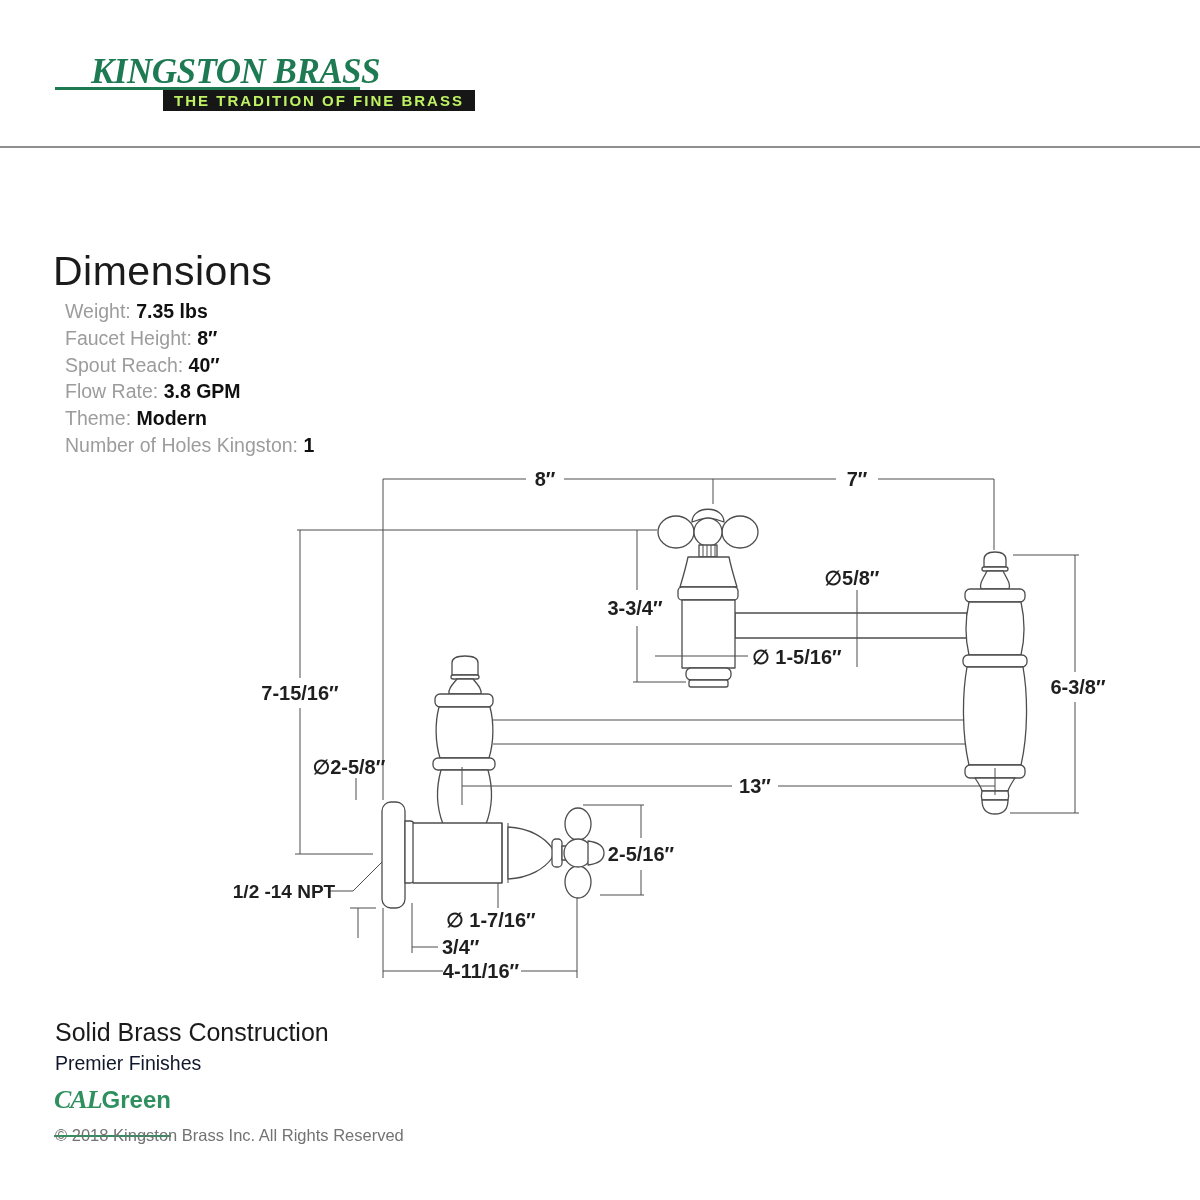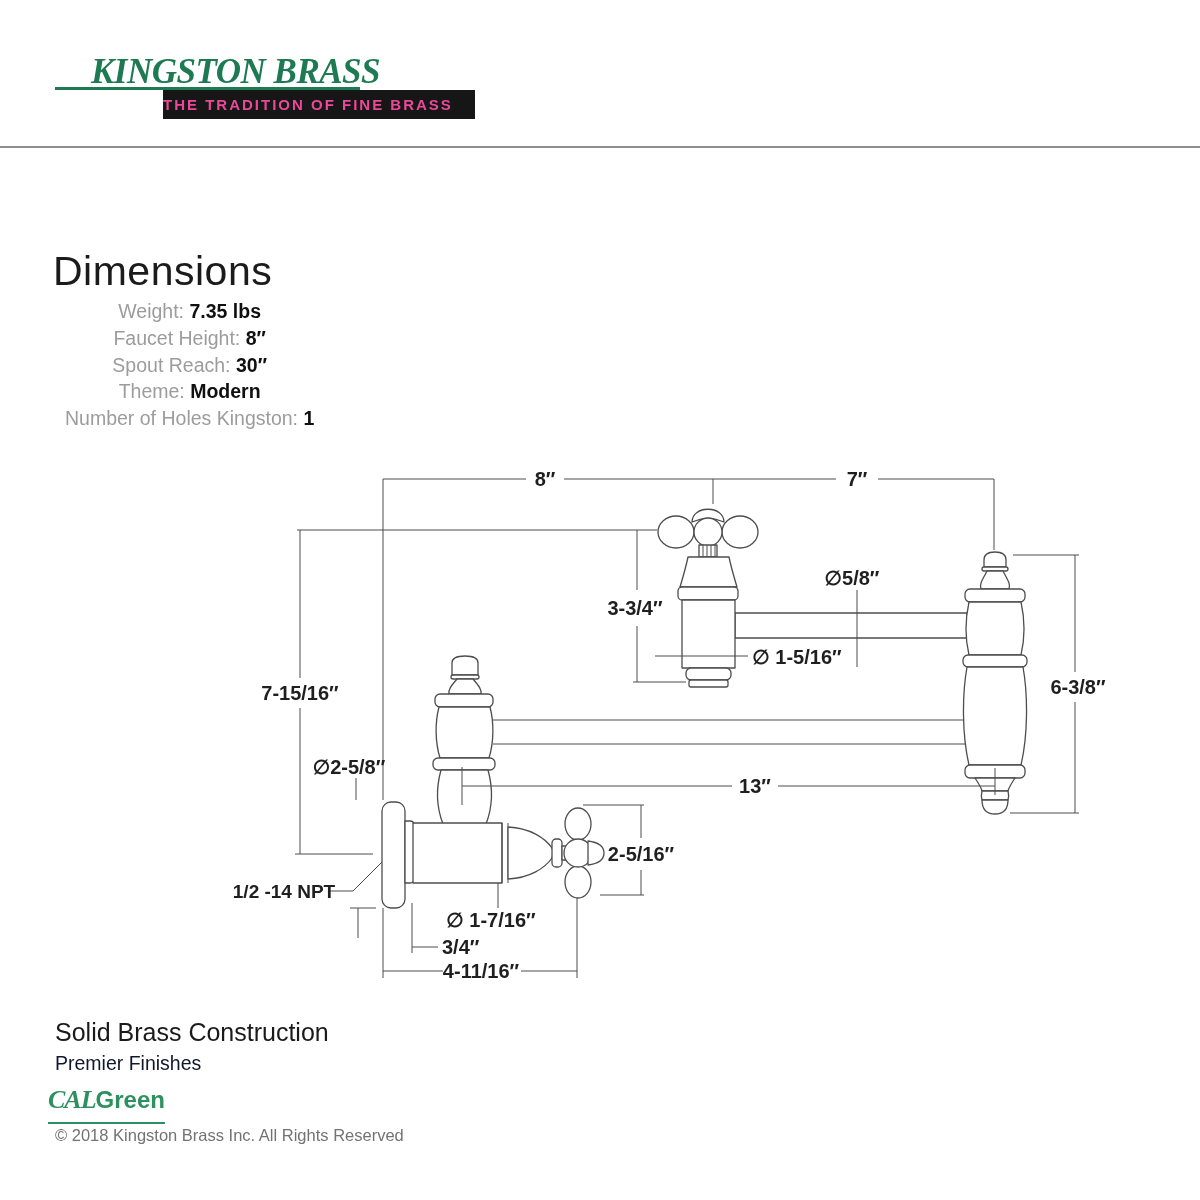--- a/index.html
+++ b/index.html
@@ -21,53 +21,53 @@
     font-family:"Liberation Serif", serif;
     font-style:italic;font-weight:700;
     font-size:35px;letter-spacing:-0.5px;
     color:var(--brand-green);white-space:nowrap;margin-left:36px;
   }
   .brand-underline{
     position:absolute;left:55px;top:87px;width:305px;height:3px;
     background:var(--brand-green);
   }
   .brand-bar{
-    position:absolute;left:163px;top:90px;width:312px;height:29px;
-    background:#161616;color:#ec4899;
-    display:flex;align-items:center;justify-content:flex-start;
+    position:absolute;left:163px;top:90px;width:312px;height:21px;
+    background:#161616;color:#bef264;
+    display:flex;align-items:center;justify-content:center;
     font-size:15px;font-weight:700;letter-spacing:2px;white-space:nowrap;
   }
   .top-divider{
     position:absolute;left:0;top:146px;width:1200px;height:2px;background:#8f8f8f;
   }
   
   .specs-title{
     position:absolute;left:53px;top:248px;
     font-size:41px;font-weight:400;color:#1b1b1b;letter-spacing:0.5px;
   }
   .specs-list{
     position:absolute;left:65px;top:298px;
-    font-size:19.5px;line-height:26.8px;white-space:nowrap;text-align:center;
+    font-size:19.5px;line-height:26.8px;white-space:nowrap;
   }
   .spec-label{color:var(--label-gray);font-weight:400;}
   .spec-value{color:#101010;font-weight:700;}
   
   .drawing{position:absolute;left:230px;top:450px;width:890px;height:560px;}
   .outline{fill:#fff;stroke:var(--line);stroke-width:1.3;stroke-linejoin:round;}
   .dim{stroke:var(--line);stroke-width:1;fill:none;}
   .hatch{stroke:var(--line);stroke-width:1;fill:none;}
   .dimtext{
     font-family:"Liberation Sans", sans-serif;
     font-size:20px;font-weight:700;fill:var(--dim-text);
   }
   
   .footer-line1{position:absolute;left:55px;top:1018px;font-size:25px;color:#1a1a1a;}
   .footer-line2{position:absolute;left:55px;top:1052px;font-size:19.5px;color:#0f172a;}
-  .calgreen{position:absolute;left:48px;top:1085px;white-space:nowrap;
-    border-bottom:2.5px solid var(--cal-green);padding-bottom:7px;}
+  .calgreen{position:absolute;left:54px;top:1085px;white-space:nowrap;
+    border-bottom:2.5px solid var(--cal-green);padding-bottom:20px;}
   .calgreen .cal{
     font-family:"Liberation Serif", serif;font-style:italic;font-weight:700;
     font-size:26px;color:var(--cal-green);letter-spacing:-1px;
   }
   .calgreen .green{
     font-size:24px;font-weight:700;color:var(--cal-green);
   }
   .copyright{position:absolute;left:55px;top:1126px;font-size:16.5px;color:#737373;}
 </style>
 </head>
@@ -77,21 +77,22 @@
 <div class="brand-underline"></div>
 <div class="brand-bar">
   <span>THE TRADITION OF FINE BRASS</span>
 </div>
 <div class="top-divider"></div>
 
 <div class="specs-title">Dimensions</div>
 <div class="specs-list">
   <div><span class="spec-label">Weight: </span><span class="spec-value">7.35 lbs</span></div>
   <div><span class="spec-label">Faucet Height: </span><span class="spec-value">8″</span></div>
-  <div><span class="spec-label">Spout Reach: </span><span class="spec-value">30″</span></div>
+  <div><span class="spec-label">Spout Reach: </span><span class="spec-value">40″</span></div>
+  <div><span class="spec-label">Flow Rate: </span><span class="spec-value">3.8 GPM</span></div>
   <div><span class="spec-label">Theme: </span><span class="spec-value">Modern</span></div>
   <div><span class="spec-label">Number of Holes Kingston: </span><span class="spec-value">1</span></div>
 </div>
 
 <svg class="drawing" viewBox="0 0 890 560" xmlns="http://www.w3.org/2000/svg">
 
   <g>
     <rect class="outline" x="505" y="163" width="232" height="25"></rect>
     <path class="dim" d="M263,270 H735 M263,294 H735"></path>
   </g>

